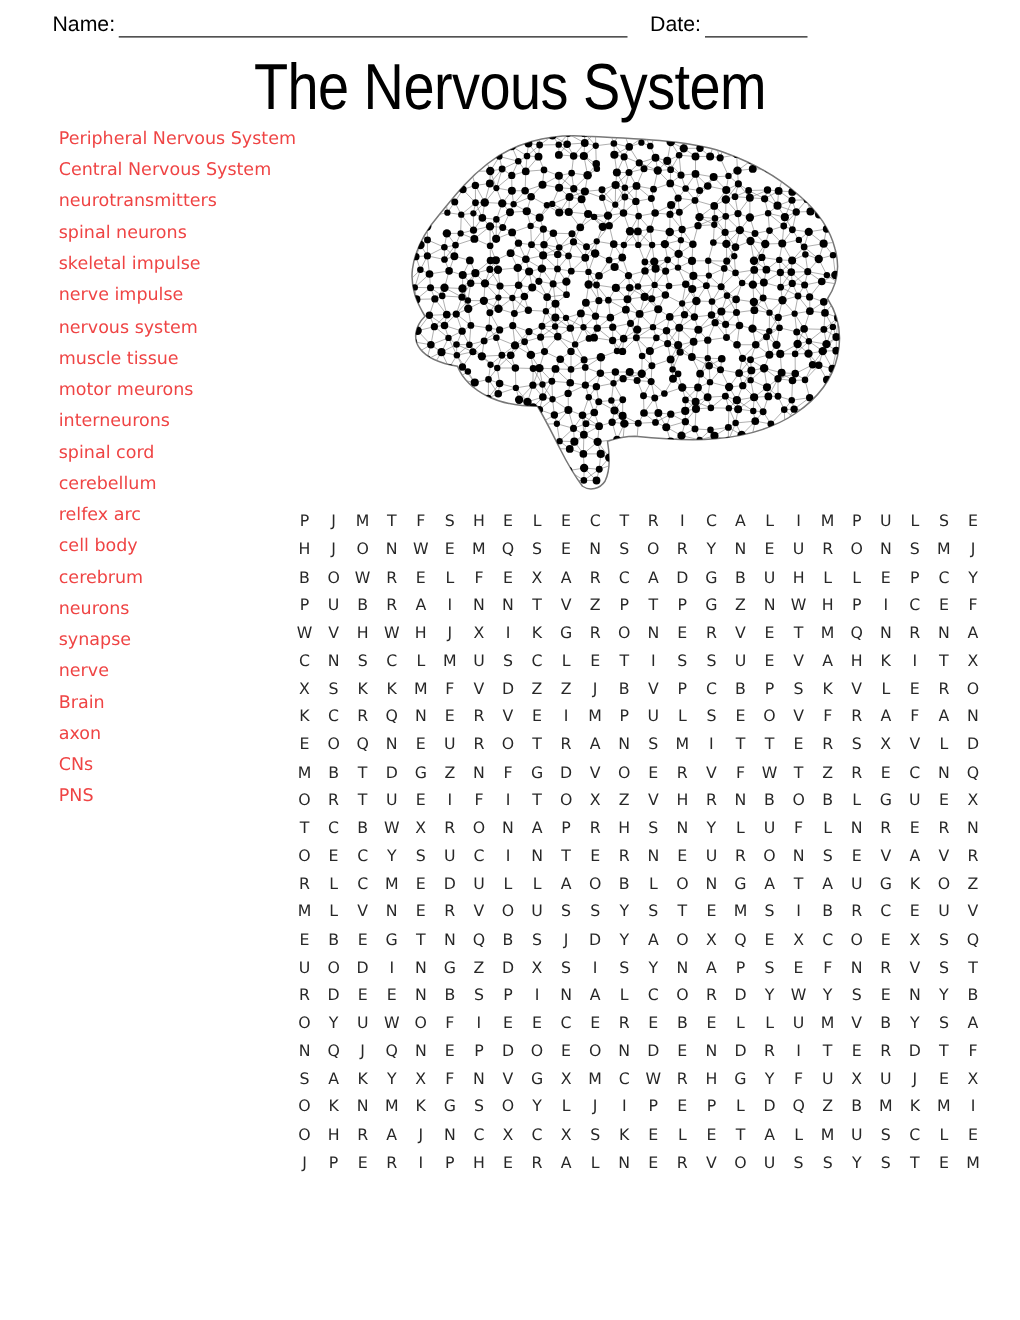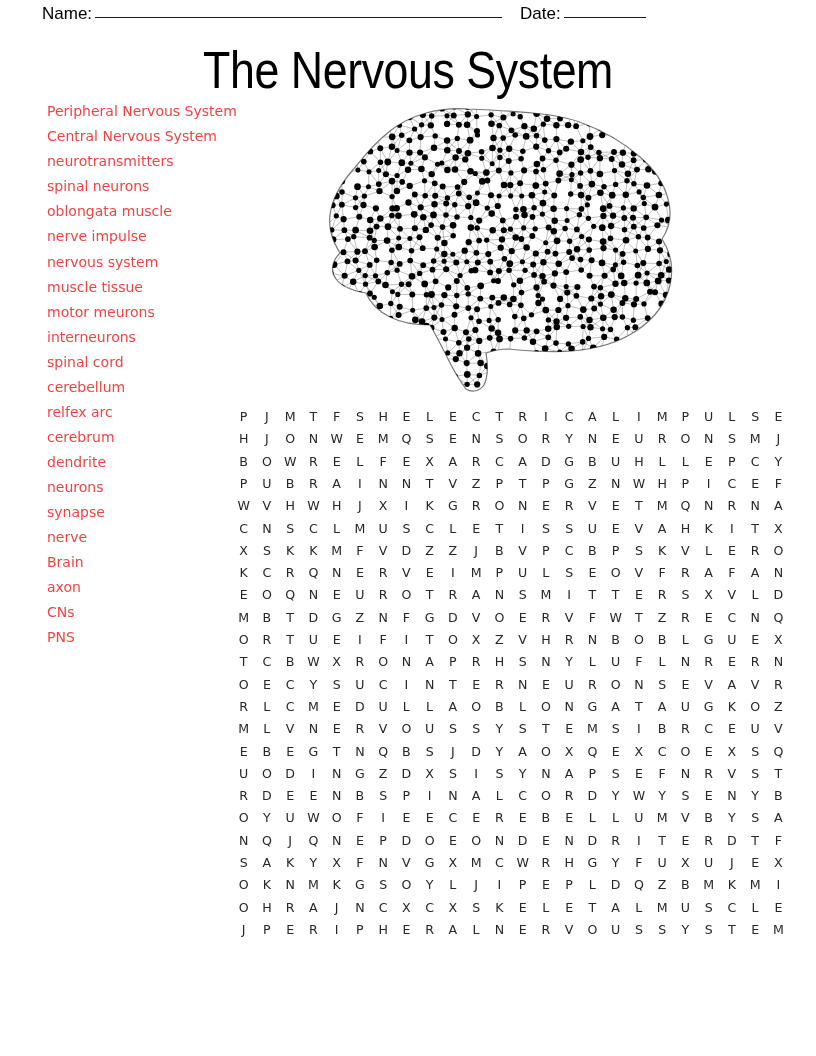--- a/index.html
+++ b/index.html
@@ -10,21 +10,21 @@
     background: #ffffff;
     font-family: "Liberation Sans", sans-serif;
     color: #000000;
     overflow: hidden;
     position: relative;
   }
 
   
   .header {
     display: flex;
-    align-items: flex-start;
+    align-items: flex-end;
     padding: 4px 40px 0 42px;
     height: 30px;
   }
   .hdr-label {
     font-size: 17px;
     font-family: "Liberation Sans", sans-serif;
     white-space: nowrap;
     letter-spacing: 0px;
   }
   .hdr-rule {
@@ -117,31 +117,31 @@
 
 <h1 class="title">The Nervous System</h1>
 
 <div class="body-wrap">
 
   <div class="wordlist">
       <div class="word-item">Peripheral Nervous System</div>
       <div class="word-item">Central Nervous System</div>
       <div class="word-item">neurotransmitters</div>
       <div class="word-item">spinal neurons</div>
-      <div class="word-item">oblongata muscle</div>
+      <div class="word-item">skeletal impulse</div>
       <div class="word-item">nerve impulse</div>
       <div class="word-item">nervous system</div>
       <div class="word-item">muscle tissue</div>
       <div class="word-item">motor meurons</div>
       <div class="word-item">interneurons</div>
       <div class="word-item">spinal cord</div>
       <div class="word-item">cerebellum</div>
       <div class="word-item">relfex arc</div>
+      <div class="word-item">cell body</div>
       <div class="word-item">cerebrum</div>
-      <div class="word-item">dendrite</div>
       <div class="word-item">neurons</div>
       <div class="word-item">synapse</div>
       <div class="word-item">nerve</div>
       <div class="word-item">Brain</div>
       <div class="word-item">axon</div>
       <div class="word-item">CNs</div>
       <div class="word-item">PNS</div>
     </div>
 
   <div class="brain-figure">

